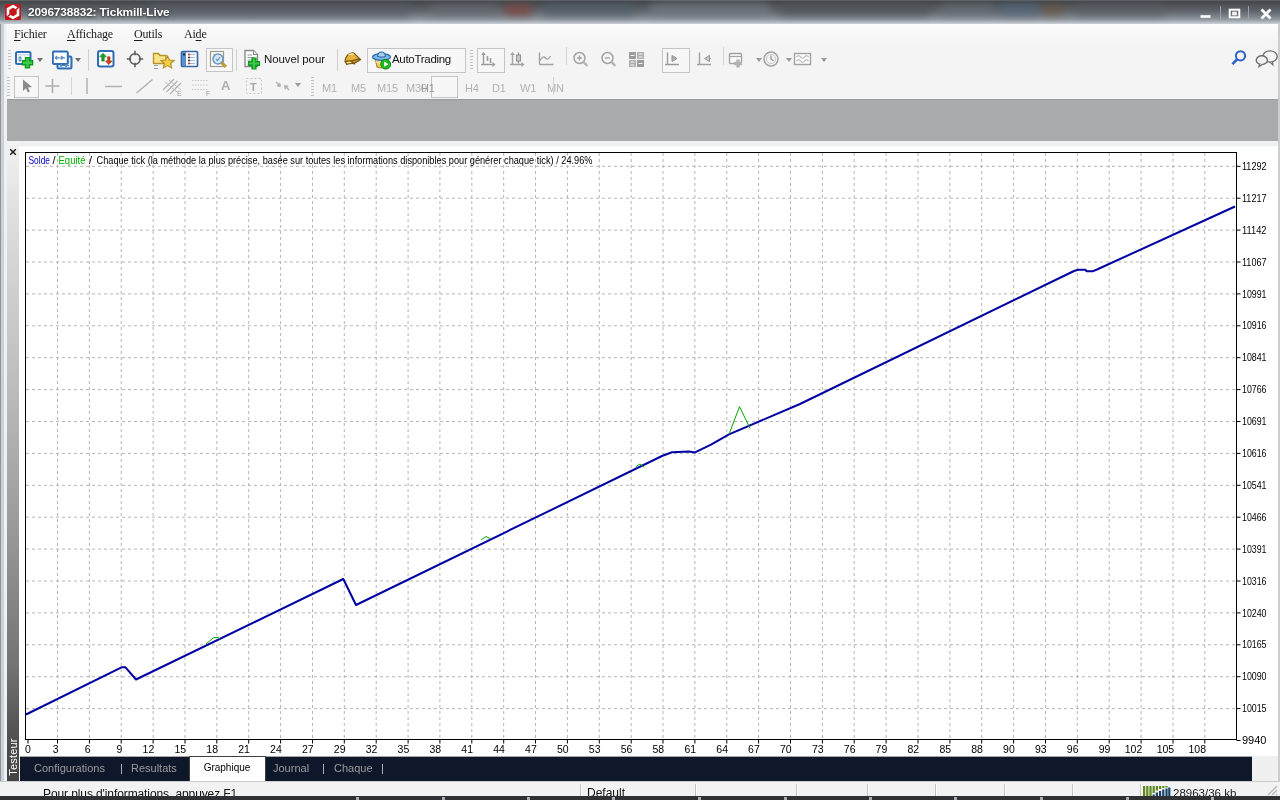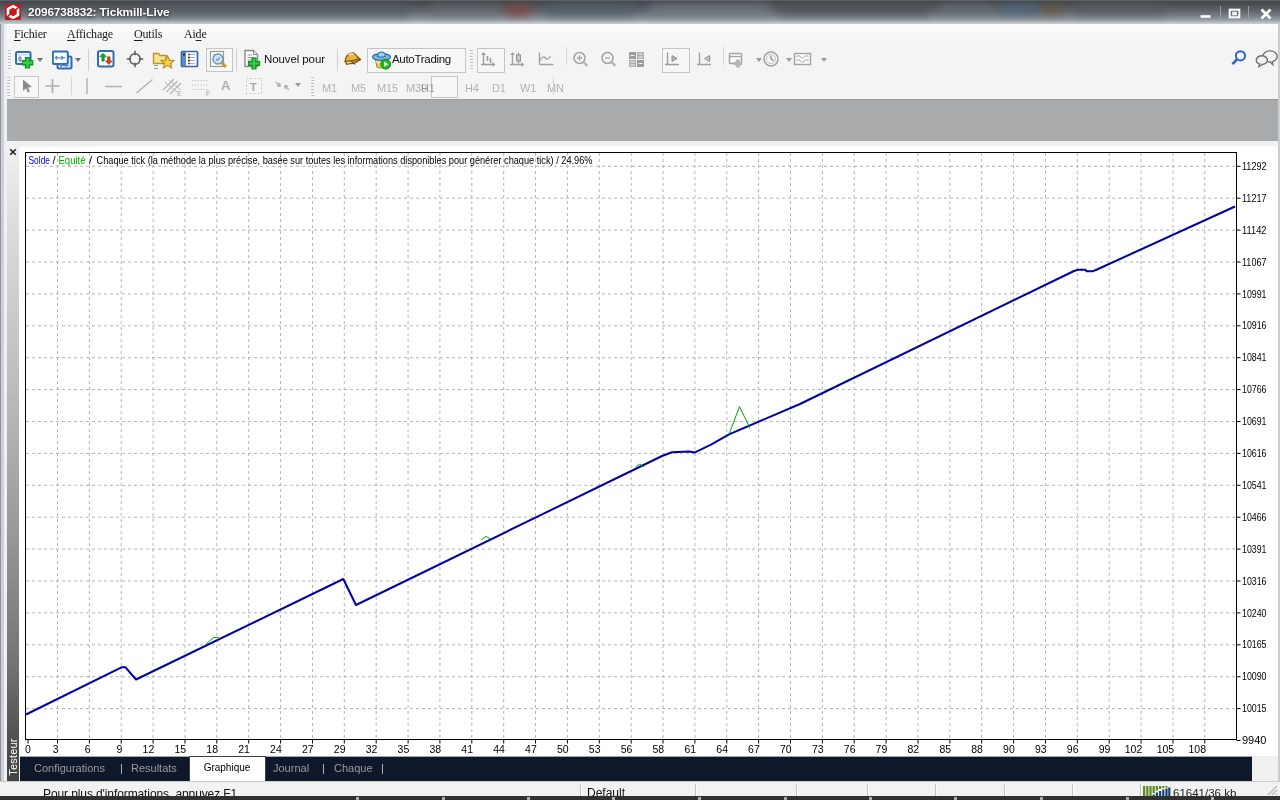--- a/index.html
+++ b/index.html
@@ -406,21 +406,21 @@
   </g>
   <g fill="#16466e">
    <rect x="9.6" y="9.5" width="2.2" height="2.5"></rect>
         <rect x="12.8" y="7.5" width="2.2" height="4.5"></rect>
    <rect x="16" y="6" width="2.2" height="6"></rect>
         <rect x="19.2" y="4.5" width="2.2" height="7.5"></rect>
    <rect x="22.4" y="3.5" width="2.2" height="8.5"></rect>
         <rect x="25.2" y="2.5" width="2.2" height="9.5"></rect>
   </g>
  </svg>
- <div id="skb">61641/36 kb</div>
+ <div id="skb">28963/36 kb</div>
  <svg class="abs" style="left:1266px;top:2px" width="13" height="15">
   <path d="M11 2 L2 11 M11 6 L6 11 M11 10 L10 11" stroke="#b9b9ba" stroke-width="1.4"></path>
  </svg>
 </div>
 <div class="abs" id="sbottom">
     <div class="tbgap" style="left:356px"></div>
     <div class="tbgap" style="left:442px"></div>
     <div class="tbgap" style="left:527px"></div>
     <div class="tbgap" style="left:612px"></div>
     <div class="tbgap" style="left:698px"></div>

